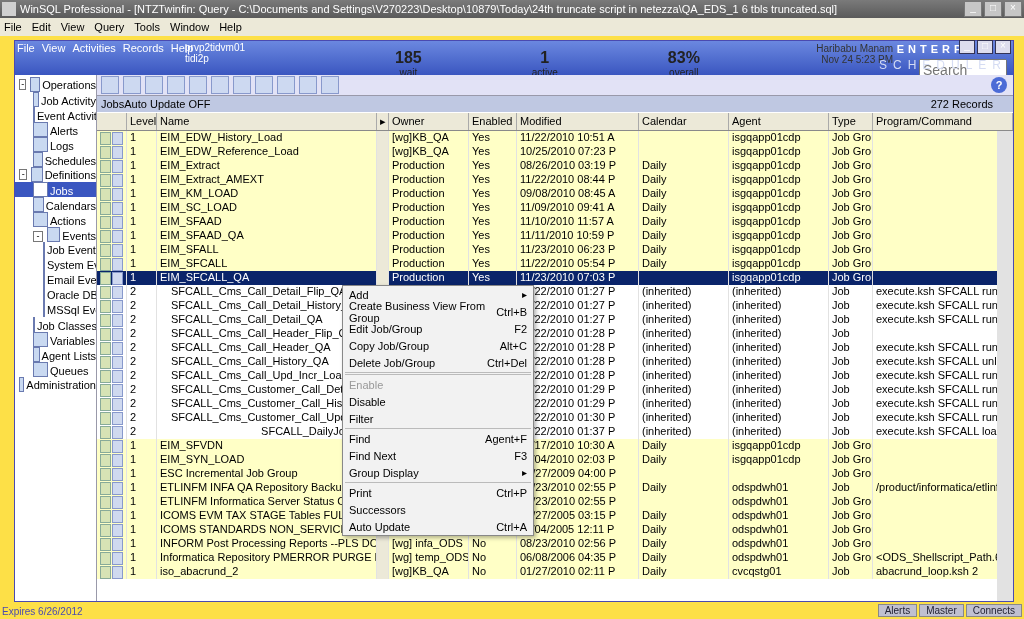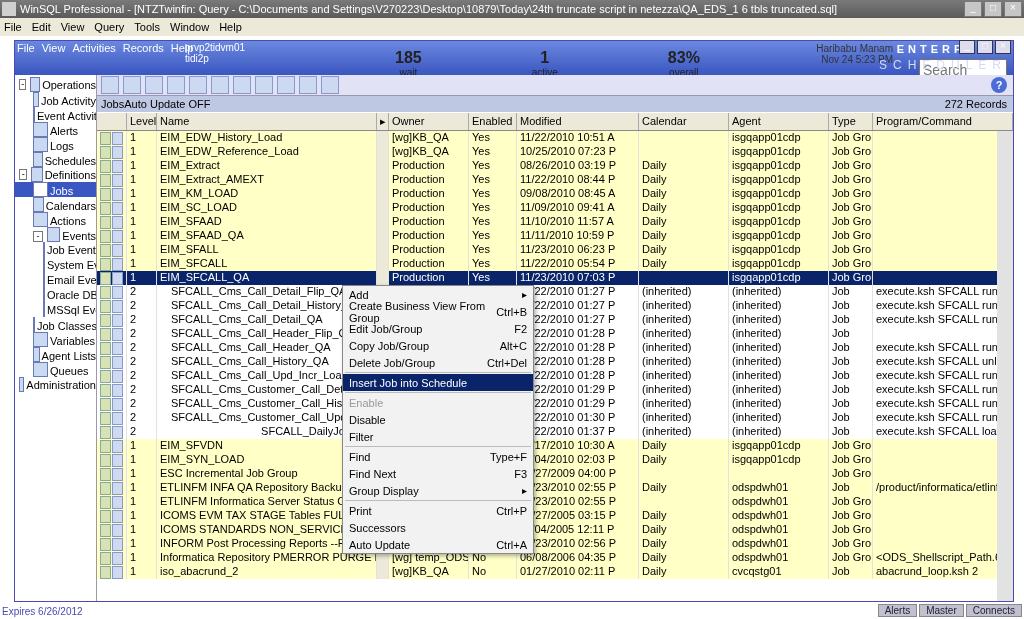--- a/index.html
+++ b/index.html
@@ -1,16 +1,16 @@
 <!DOCTYPE html>
 <html><head>
 <meta charset="utf-8">
 <style>
   html,body{margin:0;padding:0;font-family:Tahoma,Arial,sans-serif;font-size:11px;background:#9a9aec;color:#000;}
-  .window{width:1024px;height:619px;position:relative;overflow:hidden;background:#ffffff;}
+  .window{width:1024px;height:619px;position:relative;overflow:hidden;background:#fde047;}
   
   .titlebar{height:18px;background:linear-gradient(#7a7a7a,#5a5a5a);color:#fff;display:flex;align-items:center;padding:0 2px;}
   .titlebar .icon{width:14px;height:14px;background:#d0d0d0;margin-right:4px;}
   .titlebar .title{flex:1;white-space:nowrap;overflow:hidden;}
   .titlebar .btns{display:flex;gap:2px;}
   .titlebar .btns div{width:16px;height:14px;background:#c6c6c6;border:1px solid #777;text-align:center;line-height:12px;font-size:10px;}
   
   .menuline{height:18px;background:#ece9d8;display:flex;align-items:center;padding-left:4px;gap:10px;}
   .menuline span{cursor:default;}
   .tagline{position:absolute;left:4px;top:40px;font-size:10px;color:#34c;}
@@ -41,21 +41,21 @@
   .tree-item.sel{background:#3a56c0;color:#fff;}
   .tree-item.sel .ic{background:#fff;}
   
   .main{flex:1;display:flex;flex-direction:column;}
   .toolbar{height:20px;background:#e2e2f6;border-bottom:1px solid #99a;display:flex;align-items:center;padding-left:4px;gap:4px;}
   .toolbar .tb{width:16px;height:16px;background:#cdd9f1;border:1px solid #8899cc;}
   .toolbar .help{margin-left:auto;width:16px;height:16px;background:#4b6bd6;color:#fff;text-align:center;line-height:16px;border-radius:8px;margin-right:6px;font-weight:bold;}
   .gridhdr{height:16px;background:#bfc8e2;display:flex;align-items:center;font-size:11px;}
   .gridhdr .title{padding-left:4px;flex:0 0 auto;}
   .gridhdr .center{flex:1;text-align:left;}
-  .gridhdr .records{padding-right:6px;}
+  .gridhdr .records{padding-right:20px;}
   .cols{height:17px;background:#ece9d8;border-top:1px solid #fff;border-bottom:1px solid #8a8a8a;display:flex;}
   .cols div{border-right:1px solid #aaa;padding:2px 3px;box-sizing:border-box;overflow:hidden;white-space:nowrap;}
   .c-ic{width:30px;}
   .c-lvl{width:30px;}
   .c-name{width:220px;}
   .c-arrow{width:12px;background:#ece9d8;}
   .c-owner{width:80px;}
   .c-enabled{width:48px;}
   .c-mod{width:122px;}
   .c-cal{width:90px;}
@@ -800,37 +800,34 @@
       </div>
       <div class="mi">
         <span>Copy Job/Group</span>
         <span>Alt+C</span>
       </div>
       <div class="mi">
         <span>Delete Job/Group</span>
         <span>Ctrl+Del</span>
       </div>
       <hr>
-      <div class="mi sel">
-        <span>Insert Job into Schedule</span>
-      </div>
       <hr>
       <div class="mi disabled">
         <span>Enable</span>
       </div>
       <div class="mi">
         <span>Disable</span>
       </div>
       <div class="mi">
         <span>Filter</span>
       </div>
       <hr>
       <div class="mi">
         <span>Find</span>
-        <span>Type+F</span>
+        <span>Agent+F</span>
       </div>
       <div class="mi">
         <span>Find Next</span>
         <span>F3</span>
       </div>
       <div class="mi sub">
         <span>Group Display</span>
       </div>
       <hr>
       <div class="mi">

